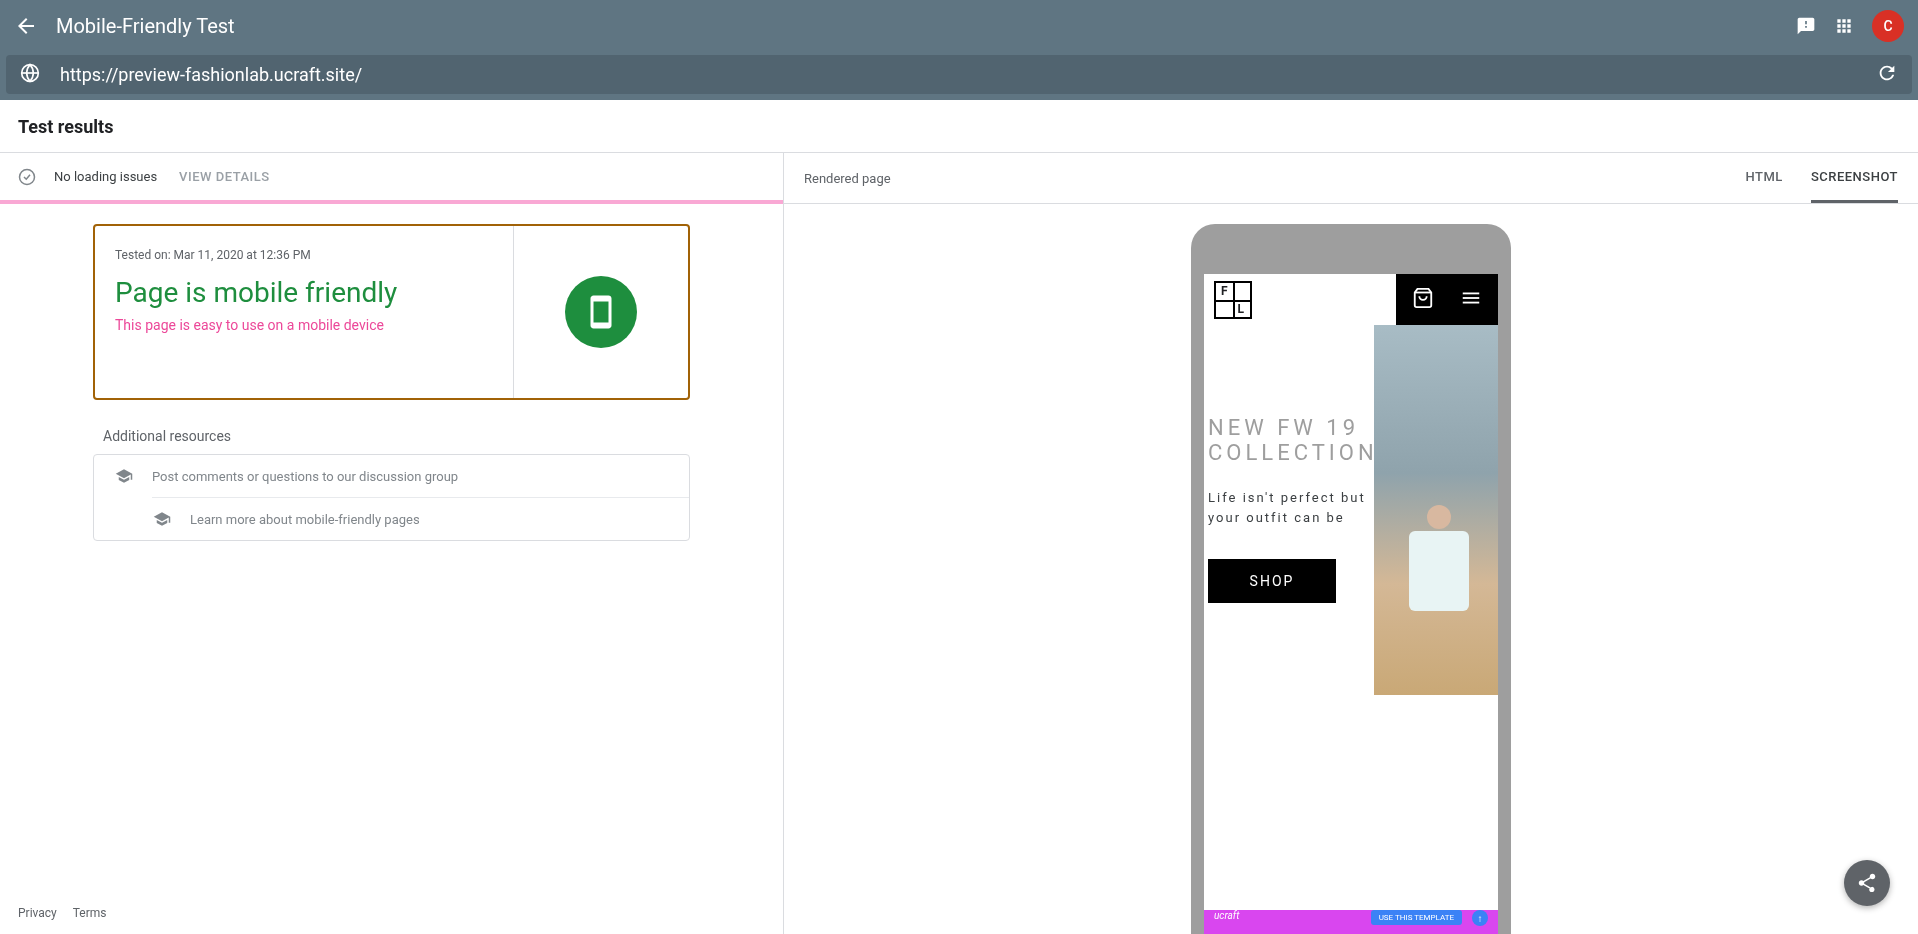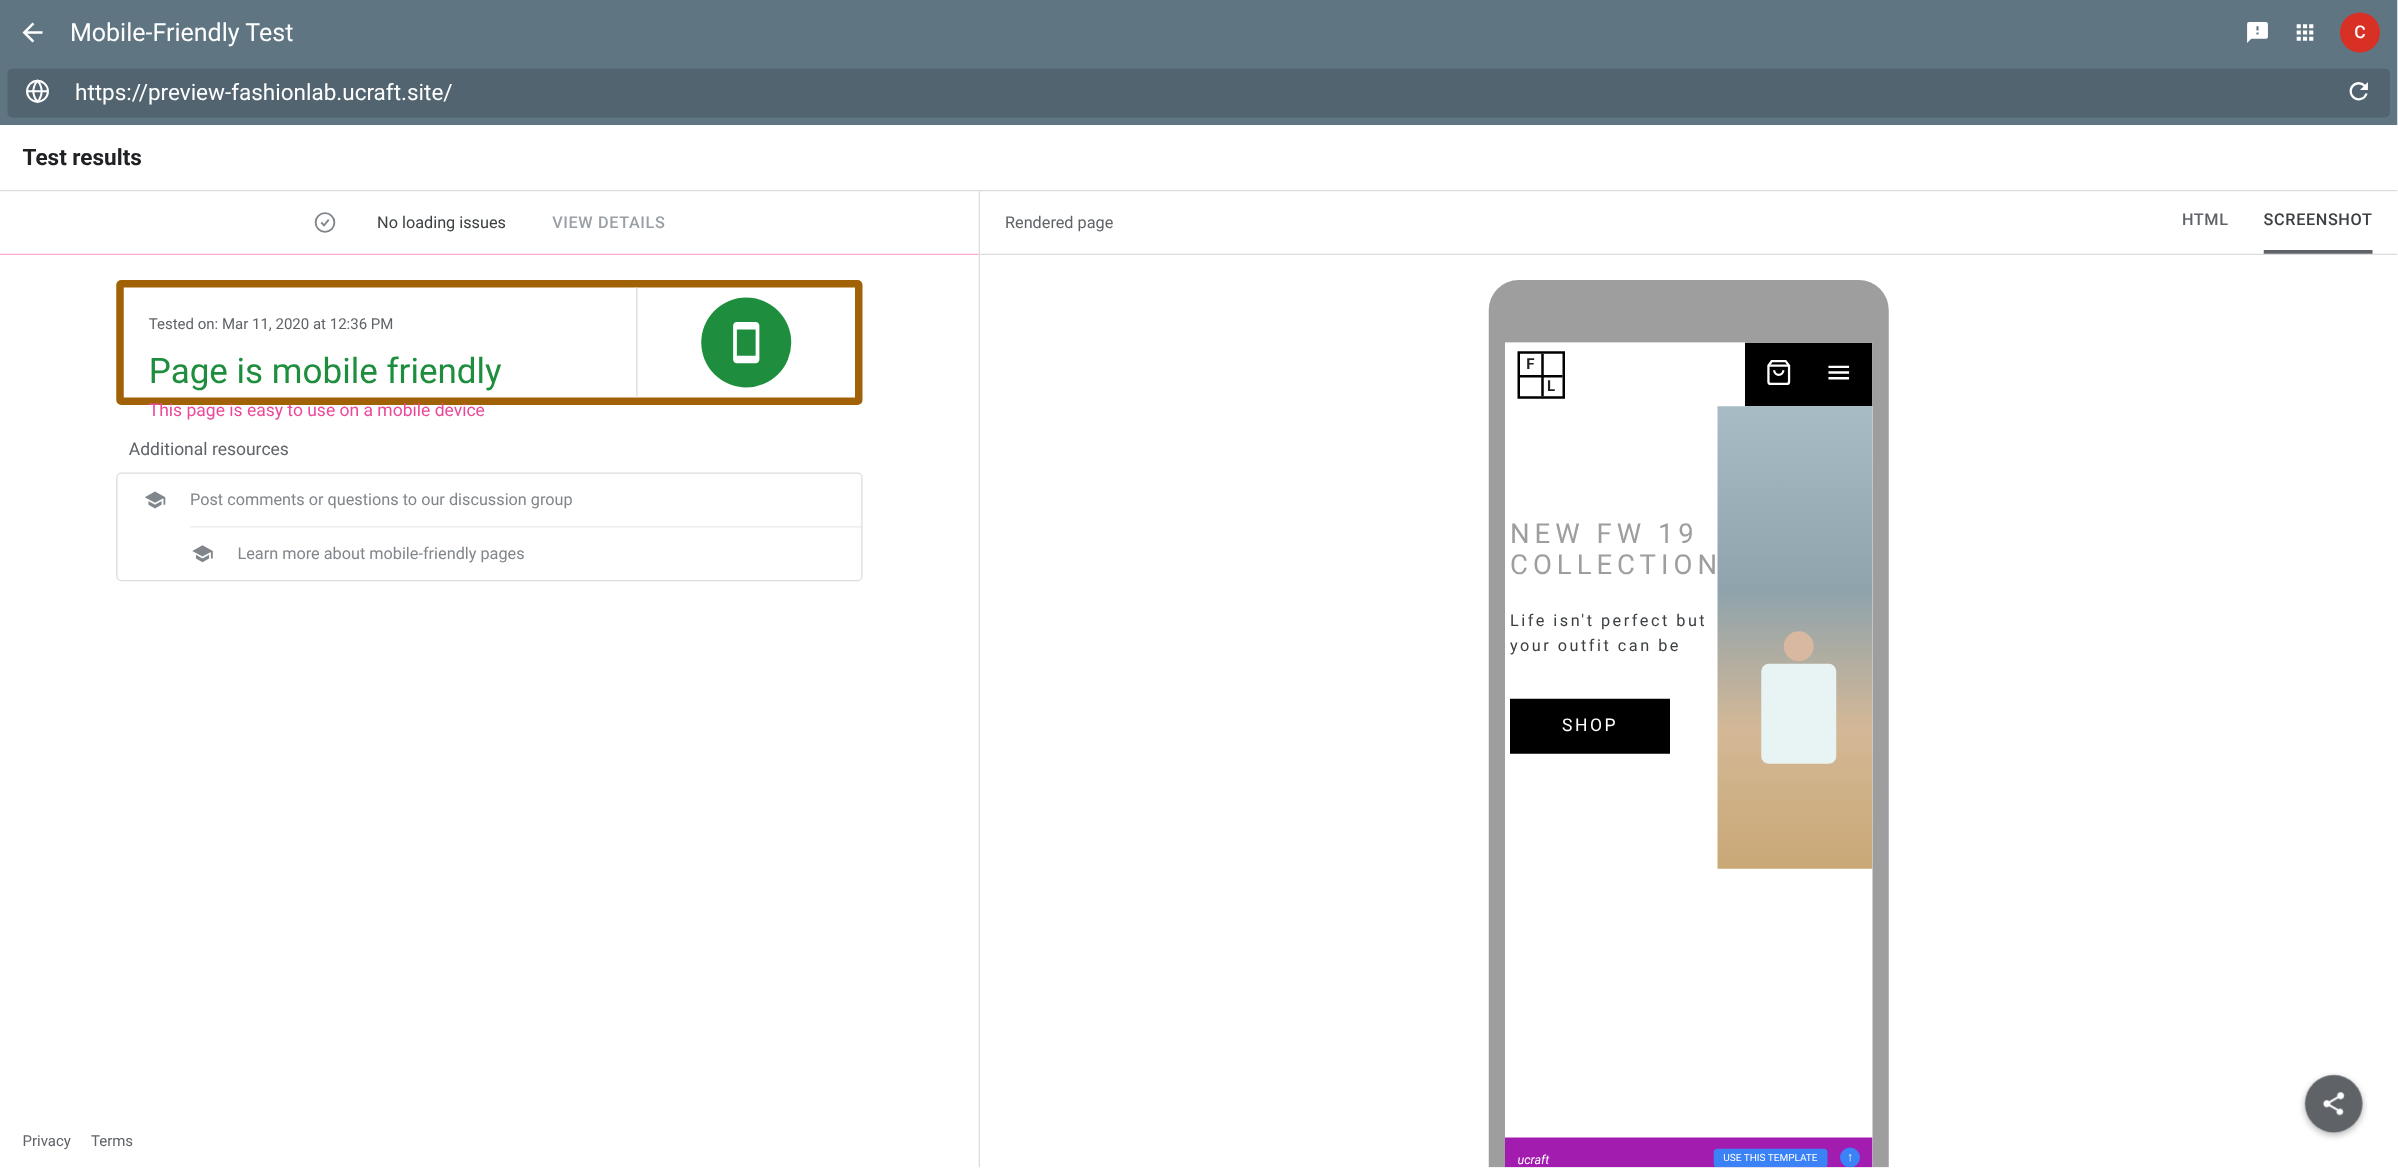--- a/index.html
+++ b/index.html
@@ -63,34 +63,33 @@
 }
 
 .main { display: flex; height: calc(100vh - 52px - 48px - 53px); }
 .left-pane { width: 784px; border-right: 1px solid #dadce0; display: flex; flex-direction: column; }
 .right-pane { flex: 1; display: flex; flex-direction: column; }
 
 .loading-bar {
   height: 51px;
   display: flex; align-items: center;
   padding: 0 18px;
-  border-bottom: 1px solid #f9a8d4;
-  gap: 33px;
-  justify-content: center;
+  border-bottom: 4px solid #f9a8d4;
+  gap: 18px;
 }
 .check-circle { color: #80868b; display: flex; }
 .loading-text { font-size: 13px; color: #3c4043; }
 .view-details { font-size: 13px; color: #9aa0a6; letter-spacing: 0.5px; font-weight: 500; cursor: pointer; margin-left: 4px;}
 
 .card-area { padding: 20px 93px; }
 .result-card {
-  border: 6px solid #a16207;
+  border: 2px solid #a16207;
   border-radius: 4px;
   display: flex;
-  height: 100px;
+  height: 176px;
 }
 .result-left {
   flex: 1;
   padding: 22px 28px 18px 20px;
   border-right: 1px solid #dadce0;
 }
 .tested-on { font-size: 12px; color: #5f6368; margin-bottom: 14px; }
 .result-title { font-size: 28px; color: #1e8e3e; font-weight: 400; margin-bottom: 8px; }
 .result-desc { font-size: 14px; color: #ec4899; }
 .result-right {
@@ -224,23 +223,23 @@
   position: absolute;
   top: 180px; left: 30px;
   width: 70px; height: 140px;
 }
 .person-head { width: 24px; height: 24px; background: #d8b8a0; border-radius: 50%; margin: 0 auto; }
 .person-body { width: 60px; height: 80px; background: #e8f4f4; margin: 2px auto 0; border-radius: 6px;}
 .preview-footer {
   position: absolute;
   bottom: 0; left: 0; right: 0;
   height: 24px;
-  background: #a21caf;
-  display: flex;
-  align-items: flex-end;
+  background: #d946ef;
+  display: flex;
+  align-items: flex-start;
   padding: 0 10px;
   gap: 10px;
 }
 .ucraft-logo { color: #fff; font-size: 10px; font-style: italic;}
 .template-btn {
   background: #3b82f6; color: #fff;
   font-size: 8px; padding: 3px 8px; border-radius: 3px;
   margin-left: auto;
 }
 .up-circle { width: 16px; height: 16px; border-radius: 50%; background: #3b82f6; color:#fff; font-size:10px; display:flex; align-items:center; justify-content:center;}

